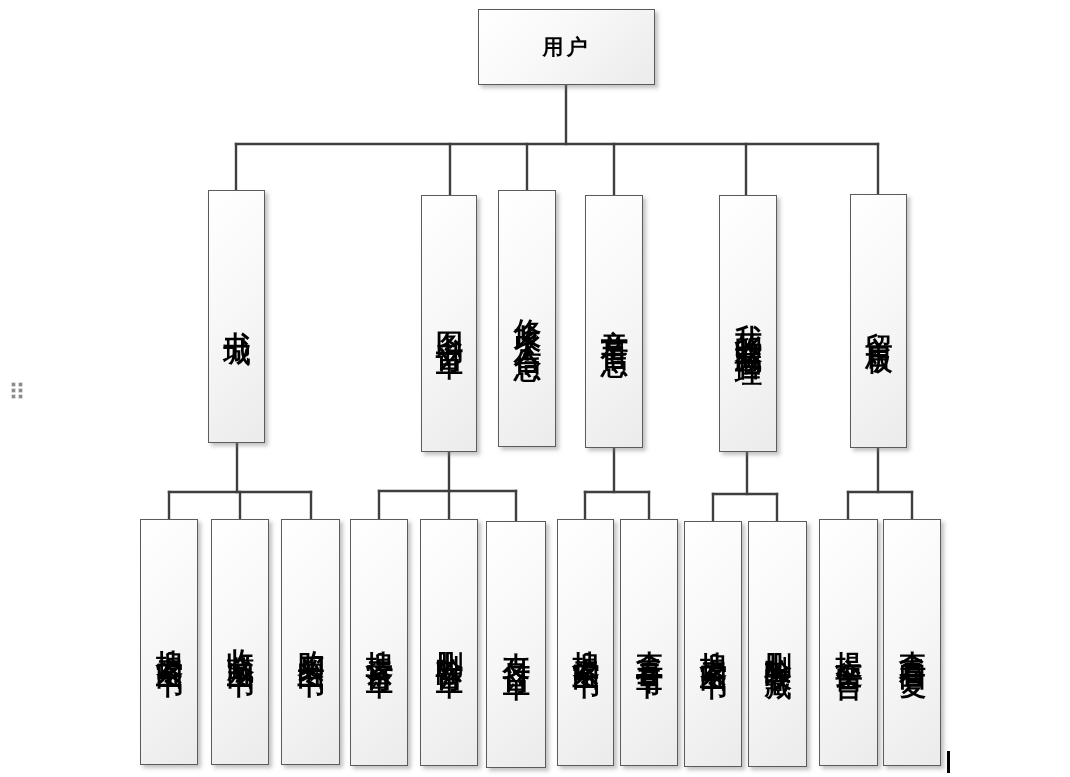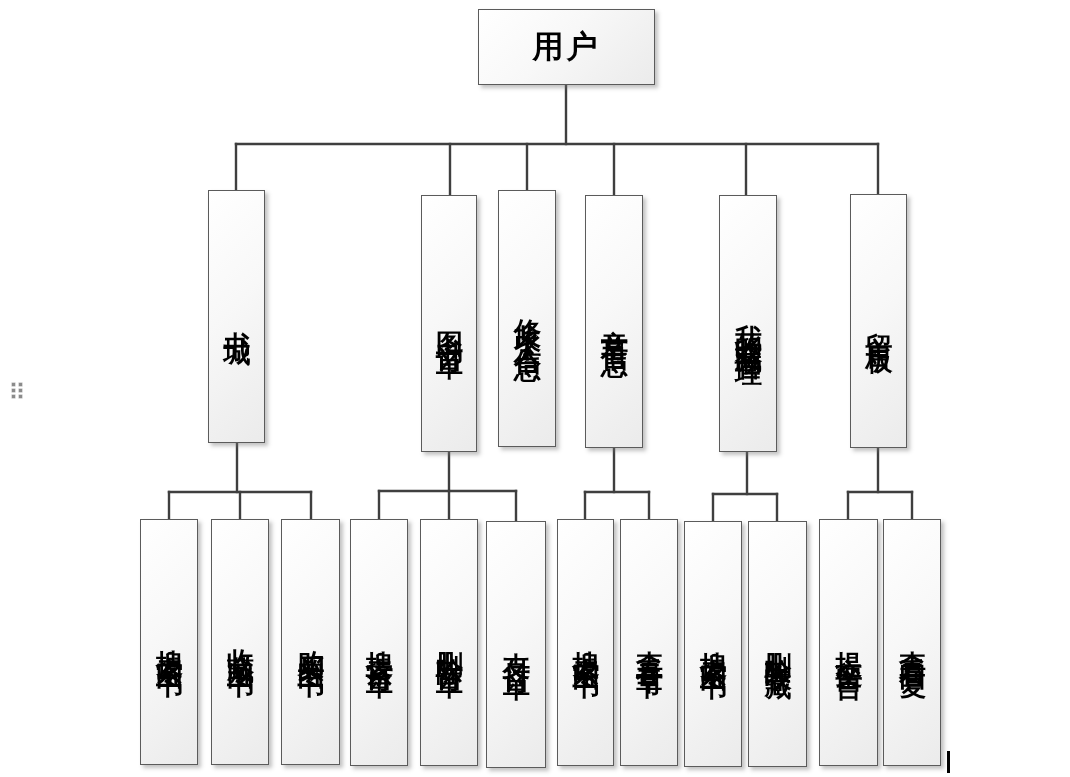--- a/index.html
+++ b/index.html
@@ -9,21 +9,21 @@
   }
   svg.connectors { position:absolute; left:0; top:0; width:1070px; height:777px; }
   .node {
     position:absolute; box-sizing:border-box;
     border:1.5px solid #5b5b5b;
     background:linear-gradient(135deg, #ffffff 0%, #f8f8f8 45%, #ebebeb 100%);
     box-shadow:3px 3px 4px rgba(120,120,120,0.45);
     display:flex; align-items:center; justify-content:center;
     color:#000000; font-weight:bold;
   }
-  .hlabel { font-size:31px; letter-spacing:3px; }
+  .hlabel { font-size:21px; letter-spacing:3px; }
   .vtext {
     writing-mode:vertical-rl; text-orientation:upright;
     font-size:27px; letter-spacing:7px; line-height:1;
     white-space:nowrap;
   }
   .drag-handle {
     position:absolute; left:12px; top:383px;
     display:grid; grid-template-columns:4px 4px; grid-auto-rows:4px;
     column-gap:3px; row-gap:2px;
   }

